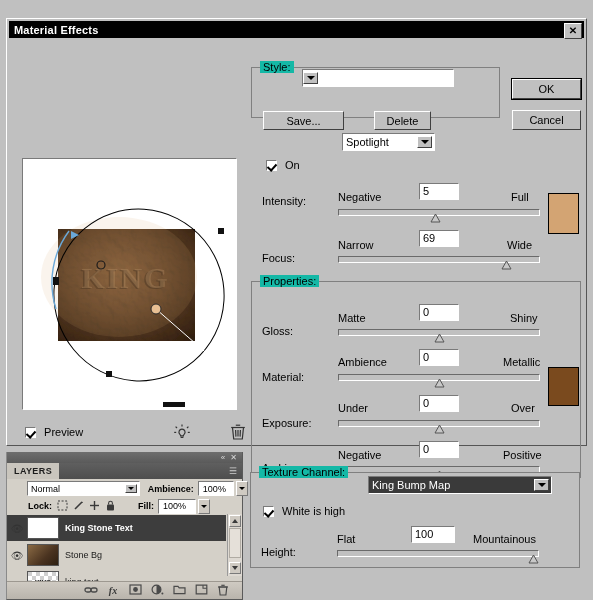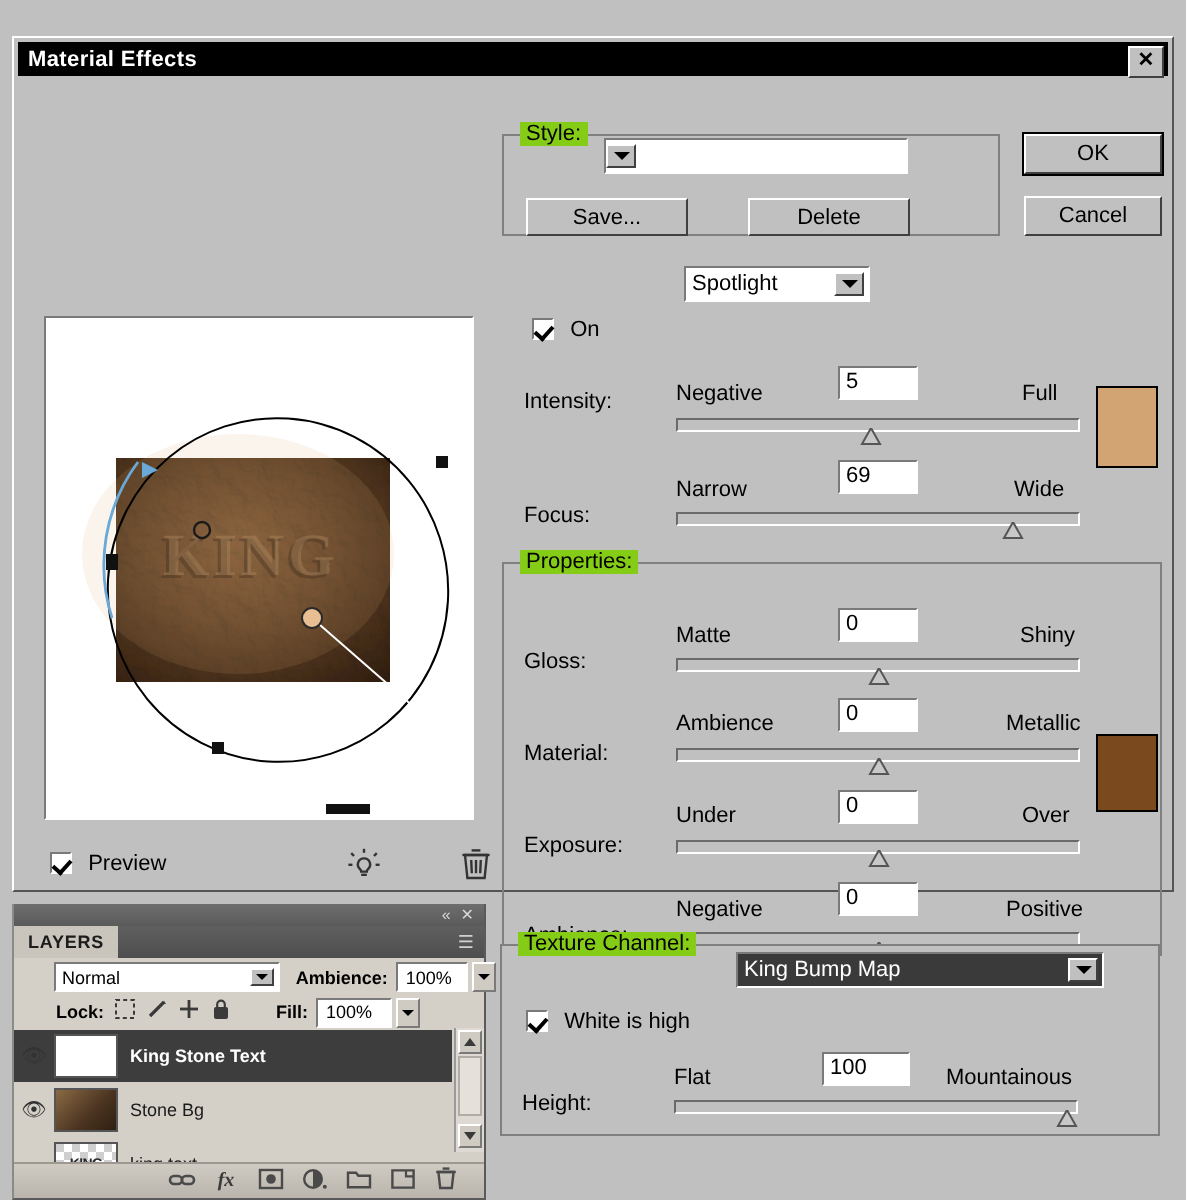--- a/index.html
+++ b/index.html
@@ -53,21 +53,21 @@
     box-sizing:border-box;display:inline-block;vertical-align:-2px;
     position:relative;
   }
   .chk.on:after{
     content:"";position:absolute;left:2px;top:1px;width:4px;height:7px;
     border:solid #000;border-width:0 2px 2px 0;transform:rotate(42deg);
   }
   
   .grp{position:absolute;border:1px solid #808080;box-sizing:border-box;}
   .grp .lg{
-    position:absolute;top:-7px;left:8px;background:#84cc16;
+    position:absolute;top:-7px;left:8px;background:#14b8a6;
     padding:0 3px;font-size:11px;white-space:nowrap;
   }
   
   .txt{
     background:#fff;
     border-top:1px solid #7a7a7a;border-left:1px solid #7a7a7a;
     border-right:1px solid #fff;border-bottom:1px solid #fff;
     box-sizing:border-box;font-size:11px;padding:1px 3px;
     font-family:"Liberation Sans",sans-serif;
   }
@@ -85,21 +85,21 @@
     display:flex;align-items:center;justify-content:center;box-sizing:border-box;
   }
   .combo.sel{background:#3a3a3a;}
   .combo.sel .val{color:#fff;}
   .tri-d{width:0;height:0;border-left:4px solid transparent;border-right:4px solid transparent;border-top:4px solid #000;}
   .btn{
     position:absolute;background:#c0c0c0;
     border-top:1px solid #fff;border-left:1px solid #fff;
     border-right:1px solid #404040;border-bottom:1px solid #404040;
     box-sizing:border-box;display:flex;align-items:center;justify-content:center;
-    font-size:11px;font-family:"Liberation Sans",sans-serif;
+    font-size:11px;font-family:"Liberation Sans",sans-serif;margin-top:12px;
   }
   .btn.def{box-shadow:0 0 0 1px #000;}
   
   .slider{position:absolute;height:12px;}
   .slider .trk{
     position:absolute;left:0;top:0;width:100%;height:7px;background:#c0c0c0;
     border-top:1px solid #6a6a6a;border-left:1px solid #6a6a6a;
     border-right:1px solid #fff;border-bottom:1px solid #fff;
     box-sizing:border-box;
   }
@@ -255,21 +255,21 @@
 
   <div class="grp" style="left:244px;top:48px;width:249px;height:51px;">
     <span class="lg">Style:</span>
   </div>
   <div class="combo" style="left:295px;top:50px;width:152px;height:18px;">
     <span class="arw">
         <i class="tri-d"></i>
       </span>
   </div>
   <div class="btn" style="left:256px;top:80px;width:81px;height:19px;">Save...</div>
-  <div class="btn" style="left:367px;top:80px;width:81px;height:19px;">Delete</div>
+  <div class="btn" style="left:367px;top:80px;width:57px;height:19px;">Delete</div>
 
   <div class="btn def" style="left:505px;top:48px;width:69px;height:20px;">OK</div>
   <div class="btn" style="left:505px;top:79px;width:69px;height:20px;">Cancel</div>
 
   <div class="combo" style="left:335px;top:114px;width:93px;height:18px;">
     <span class="val">Spotlight</span>
     <span class="arw">
         <i class="tri-d"></i>
       </span>
   </div>

